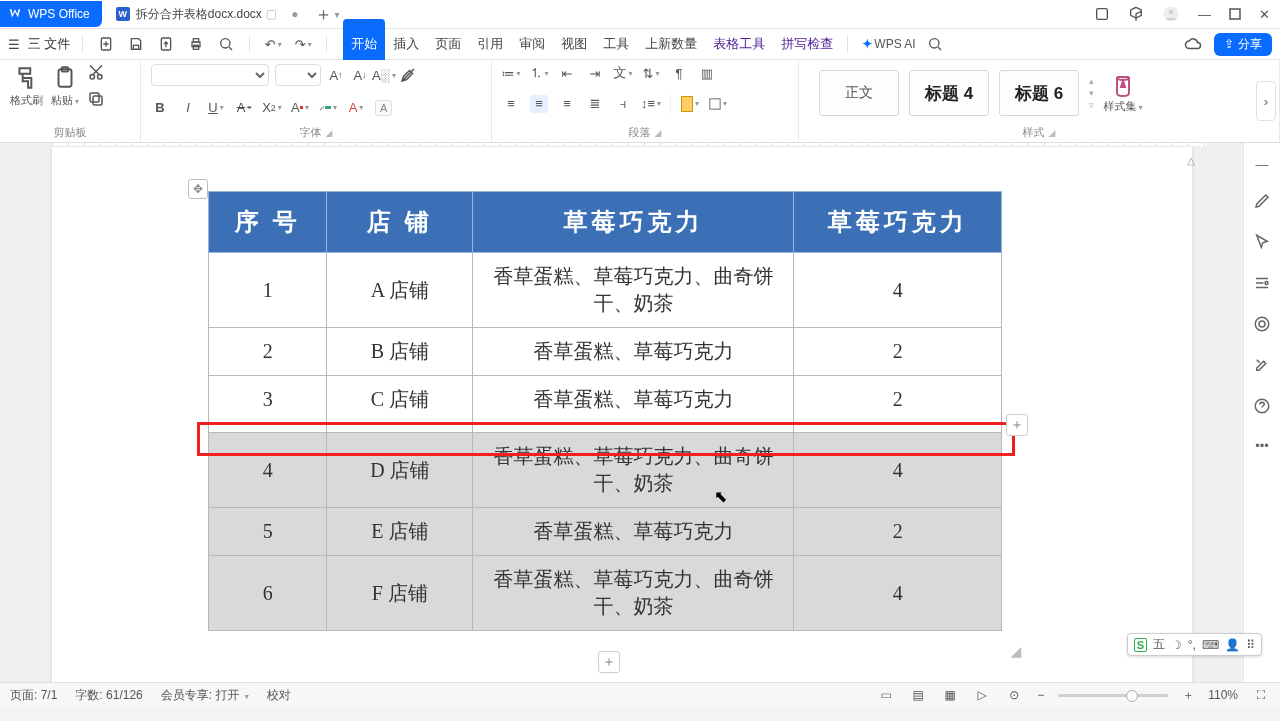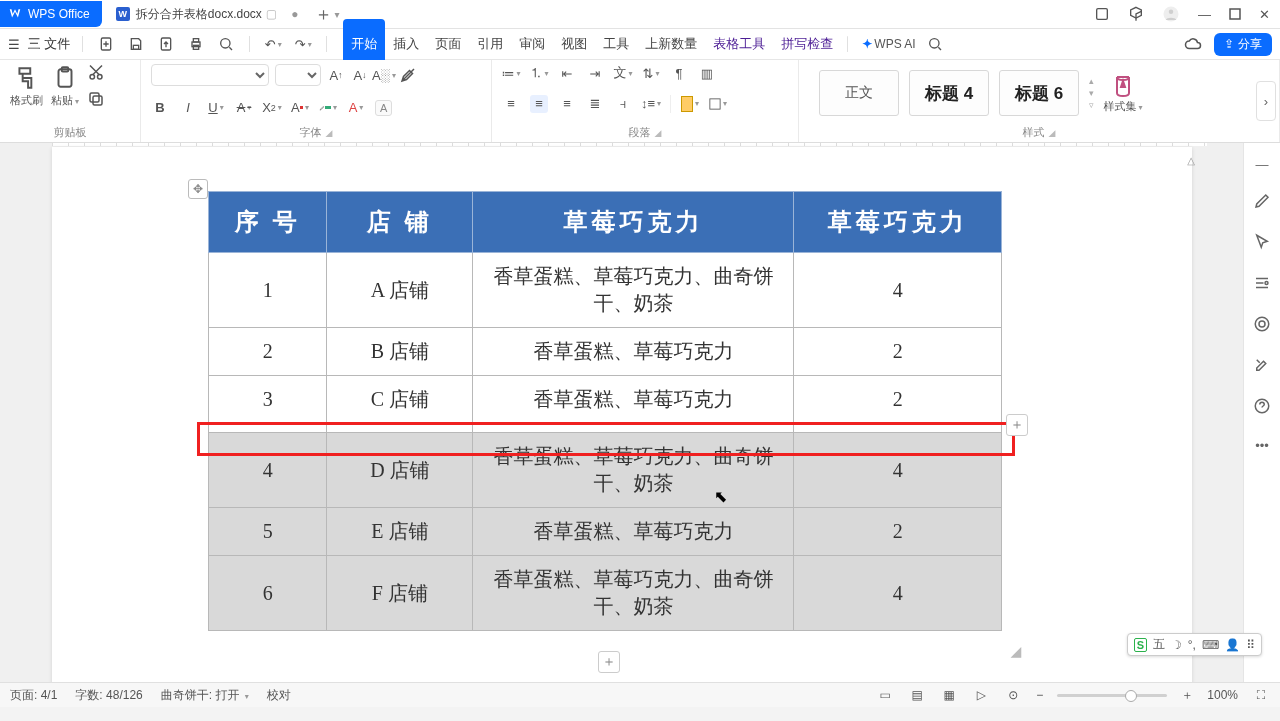--- a/index.html
+++ b/index.html
@@ -446,31 +446,31 @@
     <span>五</span>
     <span>☽</span>
     <span>°,</span>
     <span>⌨</span>
     <span>👤</span>
     <span>⠿</span>
   </div>
 </div>
 
 <div class="status">
-  <span>页面: 4/1</span>
-  <span>字数: 48/126</span>
-  <span><span>曲奇饼干: 打开</span> <span class="caret">▾</span></span>
+  <span>页面: 7/1</span>
+  <span>字数: 61/126</span>
+  <span><span>会员专享: 打开</span> <span class="caret">▾</span></span>
   <span>校对</span>
   <div class="right">
     <span class="ic">▭</span>
     <span class="ic">▤</span>
     <span class="ic">▦</span>
     <span class="ic">▷</span>
     <span class="ic">⊙</span>
     <span>−</span>
     <div class="zoom-track">
         <div class="kn"></div>
       </div>
     <span>＋</span>
-    <span>100%</span>
+    <span>110%</span>
     <span class="ic">⛶</span>
   </div>
 </div>
 
 </body></html>

